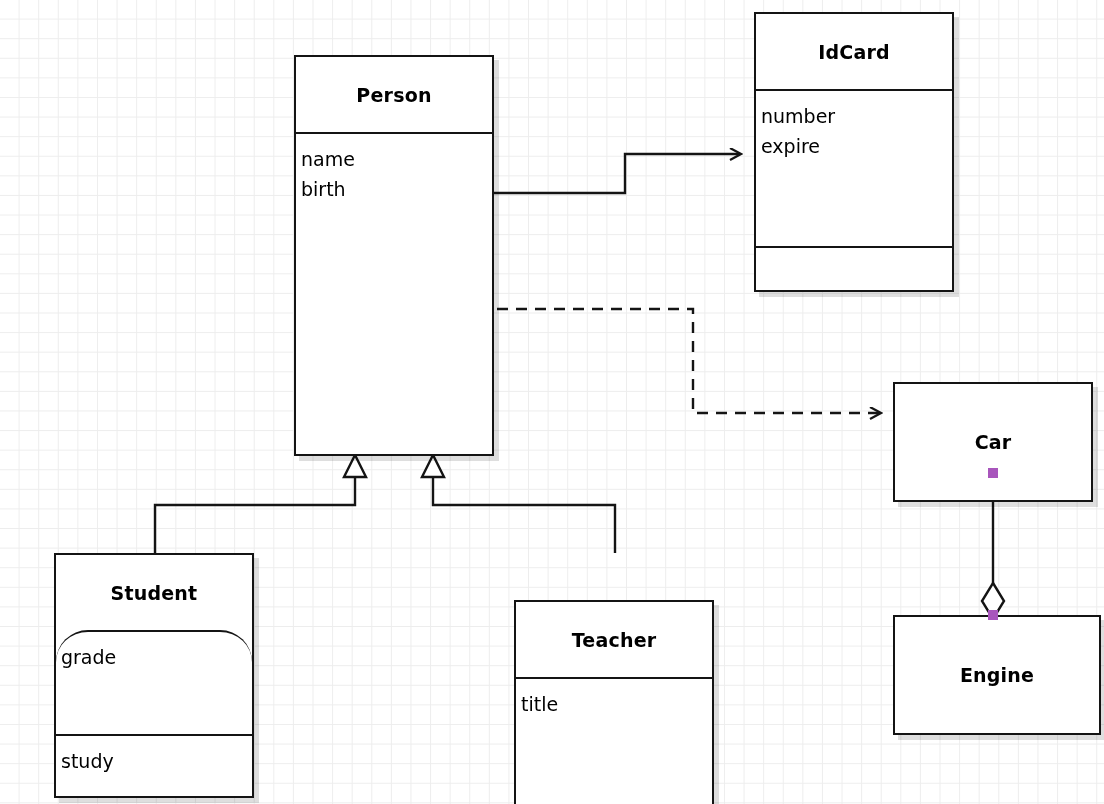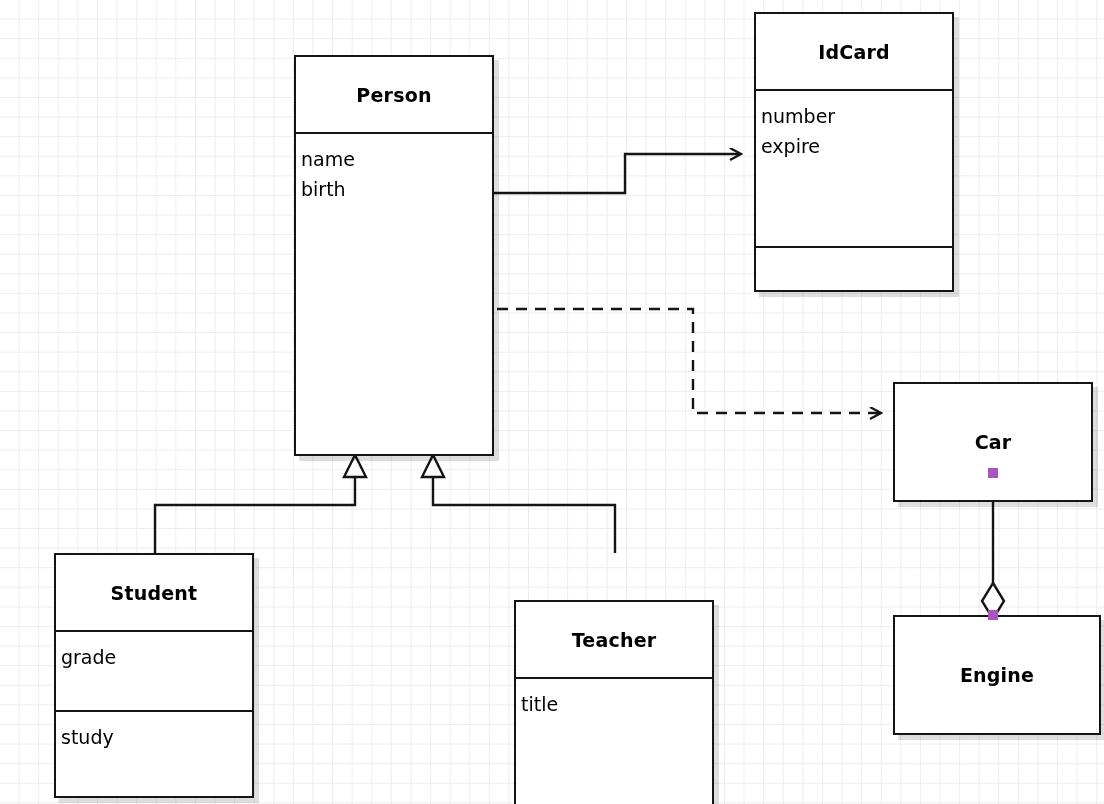--- a/index.html
+++ b/index.html
@@ -122,21 +122,21 @@
       <div class="member">number</div>
       <div class="member">expire</div>
     </div>
     <div class="compartment member-list" style="height:40px;"></div>
   </div>
 
   <div class="uml-class" style="left:54px; top:553px; width:200px; height:245px;">
     <div class="compartment class-title" style="height:75px;">
       <span>Student</span>
     </div>
-    <div class="compartment member-list" style="height:80px;">
+    <div class="compartment member-list" style="height:104px;border-radius:32px;">
       <div class="member">grade</div>
     </div>
     <div class="compartment member-list" style="height:86px;">
       <div class="member">study</div>
     </div>
   </div>
 
   <div class="uml-class" style="left:514px; top:553px; width:200px; height:245px;margin-top:47px;">
     <div class="compartment class-title" style="height:75px;">
       <span>Teacher</span>

